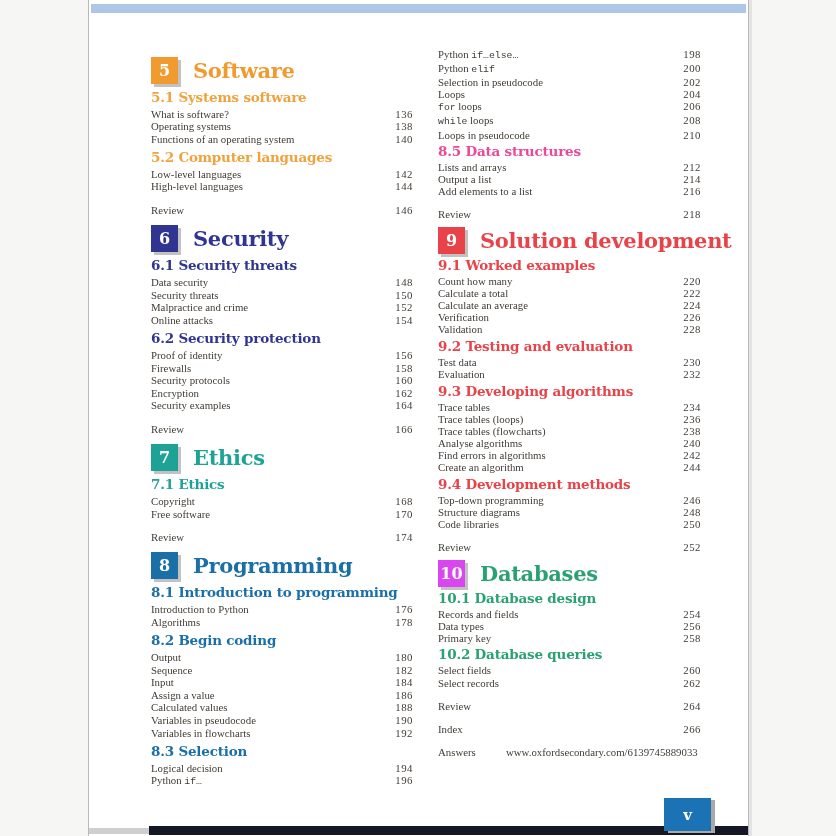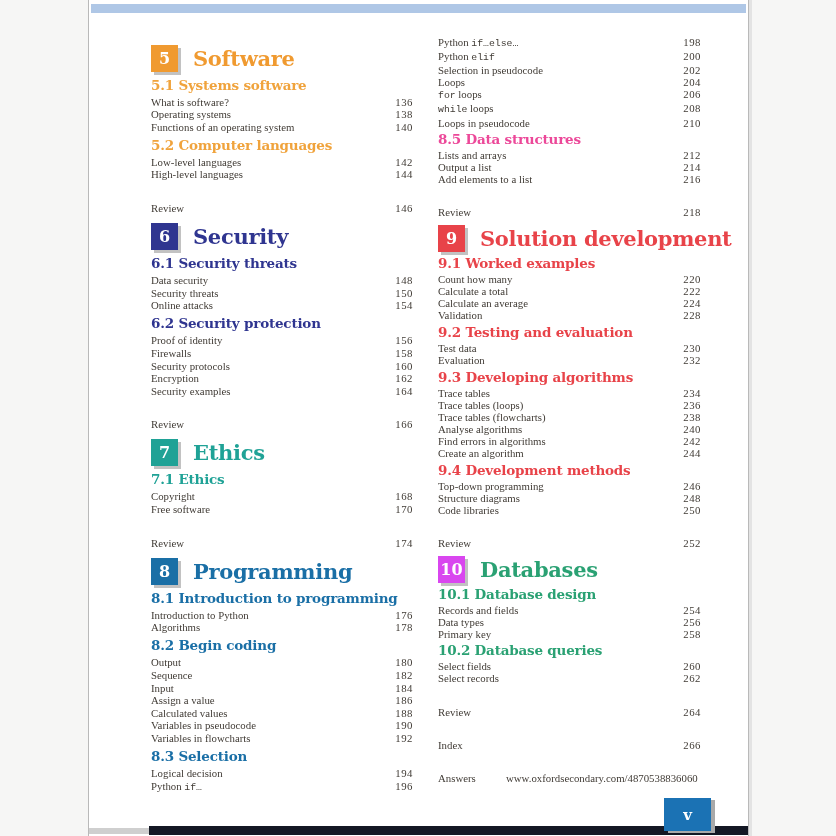--- a/index.html
+++ b/index.html
@@ -7,41 +7,41 @@
   .canvas { position:relative; width:836px; height:836px; }
 
   .book-page {
     position:absolute; left:88px; top:0; width:661px; height:836px;
     background:#ffffff;
     border-left:1px solid #b9b9b9; border-right:1px solid #b9b9b9;
     box-shadow:3px 0 0 #e3e3e3;
   }
   .top-bar { position:absolute; left:2px; right:2px; top:4px; height:9px; background:#afc7e6; }
 
-  .col { position:absolute; top:36px; }
+  .col { position:absolute; top:48px; }
   .col-left  { left:62px;  width:262px; }
   .col-right { left:349px; width:263px; }
 
   .chapter-row { display:flex; align-items:center; gap:15px; height:30px; margin:7px 0 3px; }
   .col-right .chapter-row { margin:6px 0 2px; height:28px; }
   .chapter-num {
     width:27px; height:27px; flex:0 0 27px; display:flex; align-items:center; justify-content:center;
     color:#ffffff; font-family:"DejaVu Serif", serif; font-weight:700; font-size:16px;
     box-shadow:3px 3px 0 #c2c2c2;
   }
   .chapter-title { font-family:"DejaVu Serif", serif; font-weight:700; font-size:21px; letter-spacing:-0.3px; white-space:nowrap; }
 
   .section-head { font-family:"DejaVu Serif", serif; font-weight:700; font-size:13.5px; line-height:15.5px; margin:4.5px 0 2.5px; letter-spacing:-0.2px; white-space:nowrap; }
   .col-right .section-head { margin:3.5px 0 2px; line-height:15px; }
 
   .entry { display:flex; justify-content:space-between; align-items:baseline; font-size:10.8px; line-height:12.6px; color:#403b35; }
   .col-right .entry { line-height:12.1px; }
   .entry .label { white-space:nowrap; }
   .entry .page  { white-space:nowrap; letter-spacing:0.5px; }
-  .spaced { margin-top:21px; }
+  .spaced { margin-top:11px; }
 
   .mono { font-family:"Liberation Mono", monospace; font-size:9.8px; }
 
   .answers-row { display:flex; align-items:center; font-size:10.8px; line-height:12.6px; color:#403b35; }
   .answers-row .label { width:68px; flex:0 0 68px; }
   .answers-row .url { white-space:nowrap; }
 
   .bottom-gray { position:absolute; left:0; bottom:2px; width:60px; height:6px; background:#cfcfcf; }
   .bottom-bar  { position:absolute; left:60px; bottom:1px; width:599px; height:9px; background:#141824; }
 
@@ -96,20 +96,24 @@
         <div class="section-head" style="color: rgb(47, 53, 144);">6.1 Security threats</div>
         <div class="entry">
           <span class="label"><span>Data security</span></span>
           <span class="page">148</span>
         </div>
         <div class="entry">
           <span class="label"><span>Security threats</span></span>
           <span class="page">150</span>
         </div>
         <div class="entry">
+          <span class="label"><span>Malpractice and crime</span></span>
+          <span class="page">152</span>
+        </div>
+        <div class="entry">
           <span class="label"><span>Online attacks</span></span>
           <span class="page">154</span>
         </div>
         <div class="section-head" style="color: rgb(47, 53, 144);">6.2 Security protection</div>
         <div class="entry">
           <span class="label"><span>Proof of identity</span></span>
           <span class="page">156</span>
         </div>
         <div class="entry">
           <span class="label"><span>Firewalls</span></span>
@@ -257,20 +261,24 @@
         </div>
         <div class="entry">
           <span class="label"><span>Calculate a total</span></span>
           <span class="page">222</span>
         </div>
         <div class="entry">
           <span class="label"><span>Calculate an average</span></span>
           <span class="page">224</span>
         </div>
         <div class="entry">
+          <span class="label"><span>Verification</span></span>
+          <span class="page">226</span>
+        </div>
+        <div class="entry">
           <span class="label"><span>Validation</span></span>
           <span class="page">228</span>
         </div>
         <div class="section-head" style="color: rgb(232, 67, 73);">9.2 Testing and evaluation</div>
         <div class="entry">
           <span class="label"><span>Test data</span></span>
           <span class="page">230</span>
         </div>
         <div class="entry">
           <span class="label"><span>Evaluation</span></span>
@@ -347,21 +355,21 @@
         <div class="entry spaced">
           <span class="label"><span>Review</span></span>
           <span class="page">264</span>
         </div>
         <div class="entry spaced">
           <span class="label"><span>Index</span></span>
           <span class="page">266</span>
         </div>
         <div class="answers-row spaced">
           <span class="label">Answers</span>
-          <span class="url">www.oxfordsecondary.com/4870538836060</span>
+          <span class="url">www.oxfordsecondary.com/6139745889033</span>
         </div>
       </div>
     <div class="bottom-gray"></div>
     <div class="bottom-bar"></div>
     <div class="page-num-box">
       <span>v</span>
     </div>
   </div>
 </div>
 

